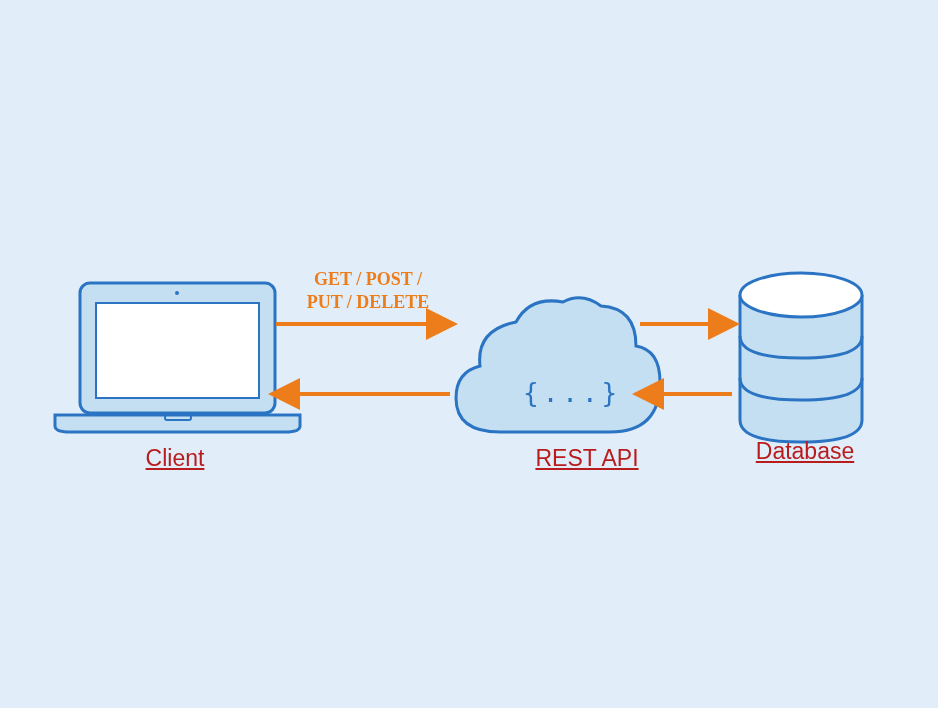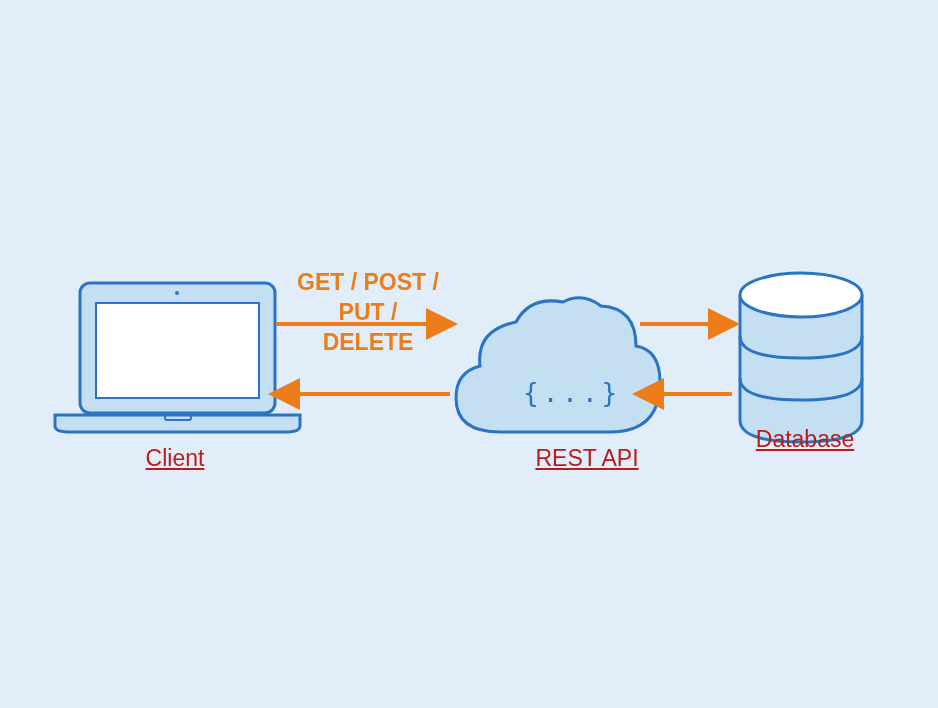--- a/index.html
+++ b/index.html
@@ -19,23 +19,24 @@
     position: absolute;
     color: #b91c1c;
     font-size: 23px;
     text-align: center;
     text-decoration: underline;
   }
   .arrow-label {
     position: absolute;
     color: #ed7d1a;
     font-weight: 600;
-    font-size: 23px;
+    font-size: 18px;
     line-height: 1.3;
     text-align: center;
+    font-family: Liberation Serif, serif;
   }
   .cloud-text {
     position: absolute;
     color: #2a74c3;
     font-size: 26px;
     font-family: Consolas, monospace;
     letter-spacing: 4px;
   }
   svg { position: absolute; top: 0; left: 0; }
 </style>
@@ -94,15 +95,15 @@
 
   <div class="arrow-label" style="left:293px; top:268px; width:150px;">
     <span>GET / POST /</span><br>
     <span>PUT / DELETE</span>
   </div>
 
   <div class="cloud-text" style="left:523px; top:378px;">{...}</div>
 
   <div class="node-label" style="left:110px; top:445px; width:130px;">Client</div>
   <div class="node-label" style="left:527px; top:445px; width:120px;">REST API</div>
-  <div class="node-label" style="left:745px; top:426px; width:120px;text-align:center;">Database</div>
+  <div class="node-label" style="left:745px; top:438px; width:120px;text-align:center;">Database</div>
 
 </div>
 
 </body></html>

